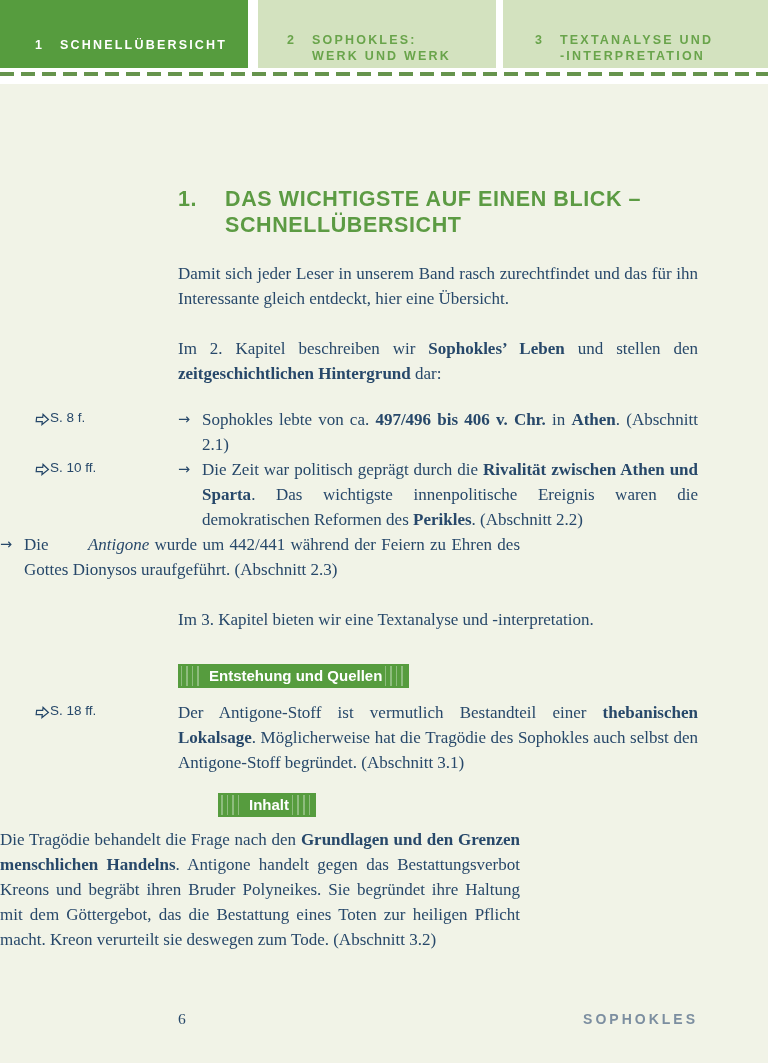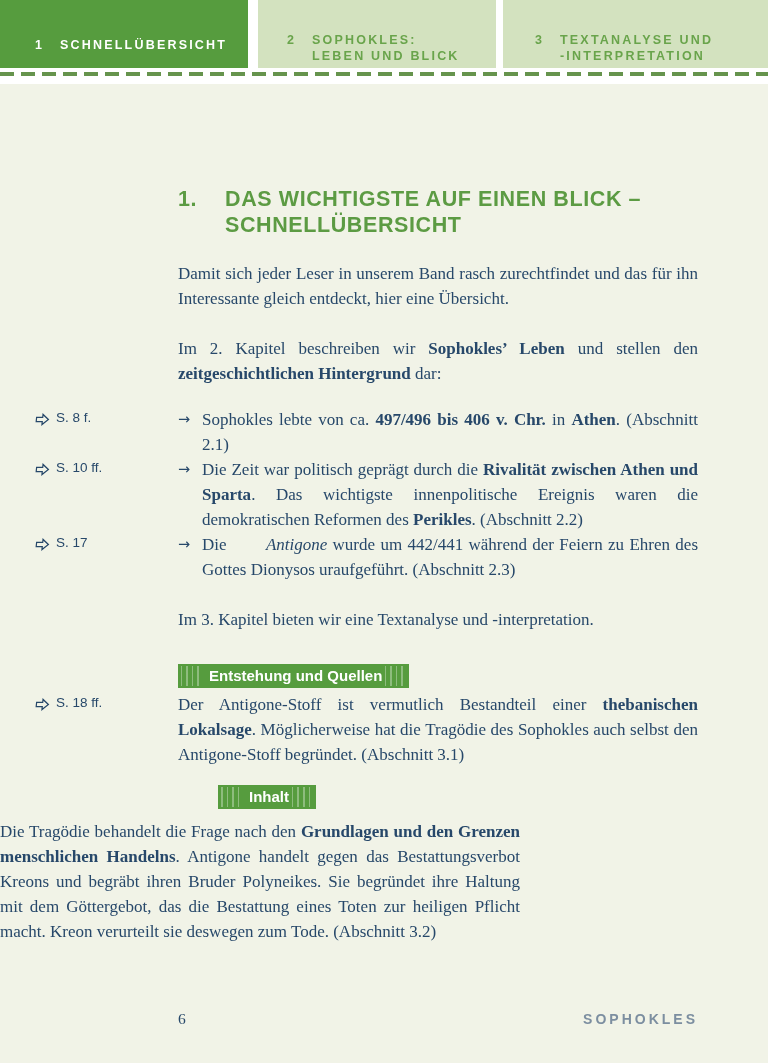--- a/index.html
+++ b/index.html
@@ -26,40 +26,40 @@
   .tab-3 .tab-inner { padding:32px 0 0 32px; }
   .dashes { position:absolute; top:72px; left:0; width:768px; height:4px;
     background:repeating-linear-gradient(90deg,#66944d 0 14px,transparent 14px 21px); }
 
   
   .content { position:absolute; top:84px; left:0; width:768px; padding-top:103px; }
   .row { display:flex; }
   .margin-cell { width:178px; flex-shrink:0; padding:3px 0 0 35px; }
   .content-cell { width:520px; }
 
-  .margin-note { display:flex; align-items:flex-start; gap:6px;
+  .margin-note { display:flex; align-items:flex-start; 
     font-family:"Liberation Sans", sans-serif; font-size:13.5px; color:#27486a; }
   .margin-note svg { margin-top:2px; transform:skewX(-6deg); }
 
   
   .heading { display:flex; color:#5c9b43; font-family:"Liberation Sans", sans-serif;
     font-weight:bold; font-size:21.5px; line-height:25.5px; letter-spacing:0.6px;
     margin-bottom:23px; }
   .heading-num { width:47px; flex-shrink:0; }
 
   
   .body-text { font-size:17px; line-height:25px; text-align:justify;
     hyphens:auto; -webkit-hyphens:auto; }
   .b { font-weight:bold; }
   .i { font-style:italic;margin-left:34px; }
 
   .mb-blank  { margin-bottom:25px; }
   .mb-blank2 { margin-bottom:21px; }
   .mb-p3     { margin-top:25px; margin-bottom:32px; }
-  .mb-badge  { margin-bottom:4px;align-items:center; }
+  .mb-badge  { margin-bottom:12px;align-items:center; }
   .mt-badge2 { margin-top:18px; margin-bottom:10px;padding-left:40px; }
 
   
   .list-item { position:relative; padding-left:24px; }
   .bullet { position:absolute; left:0; top:0; font-family:"DejaVu Sans", sans-serif;
     font-size:14.5px; }
 
   
   .badge { position:relative; display:inline-block; background:#569c3e; color:#ffffff;
     font-family:"Liberation Sans", sans-serif; font-weight:bold; font-size:15px;
@@ -88,21 +88,21 @@
         <div class="tab-inner">
           <span class="tab-num">1</span>
           <span>SCHNELLÜBERSICHT</span>
         </div>
       </div>
       <div class="tab tab-2">
         <div class="tab-inner">
           <span class="tab-num">2</span>
           <span>
             <span>SOPHOKLES:</span><br>
-            <span>LEBEN UND BLICK</span>
+            <span>WERK UND WERK</span>
           </span>
         </div>
       </div>
       <div class="tab tab-3">
         <div class="tab-inner">
           <span class="tab-num">3</span>
           <span>
             <span>TEXTANALYSE UND</span><br>
             <span>-INTERPRETATION</span>
           </span>
@@ -169,28 +169,20 @@
       </div>
       <div class="content-cell">
         <div class="body-text list-item">
           <span class="bullet">→</span>
           <span><span>Die Zeit war politisch geprägt durch die </span><span class="b">Rivalität zwischen Athen und Sparta</span><span>. Das wichtigste innenpolitische Ereignis waren die demokratischen Reformen des </span><span class="b">Perikles</span><span>. (Abschnitt 2.2)</span></span>
         </div>
       </div>
     </div>
 
     <div class="row">
-      <div class="margin-cell">
-        <div class="margin-note">
-          <svg width="15" height="15" viewBox="0 0 16 16">
-            <path d="M1.5 5.8 H8 V2.6 L14.3 8 L8 13.4 V10.2 H1.5 Z" fill="none" stroke="#27486a" stroke-width="1.3"></path>
-          </svg>
-          <span>S. 17</span>
-        </div>
-      </div>
       <div class="content-cell">
         <div class="body-text list-item">
           <span class="bullet">→</span>
           <span><span>Die </span><span class="i">Antigone</span><span> wurde um 442/441 während der Feiern zu Ehren des Gottes Dionysos uraufgeführt. (Abschnitt 2.3)</span></span>
         </div>
       </div>
     </div>
 
     <div class="row">
       <div class="margin-cell"></div>

